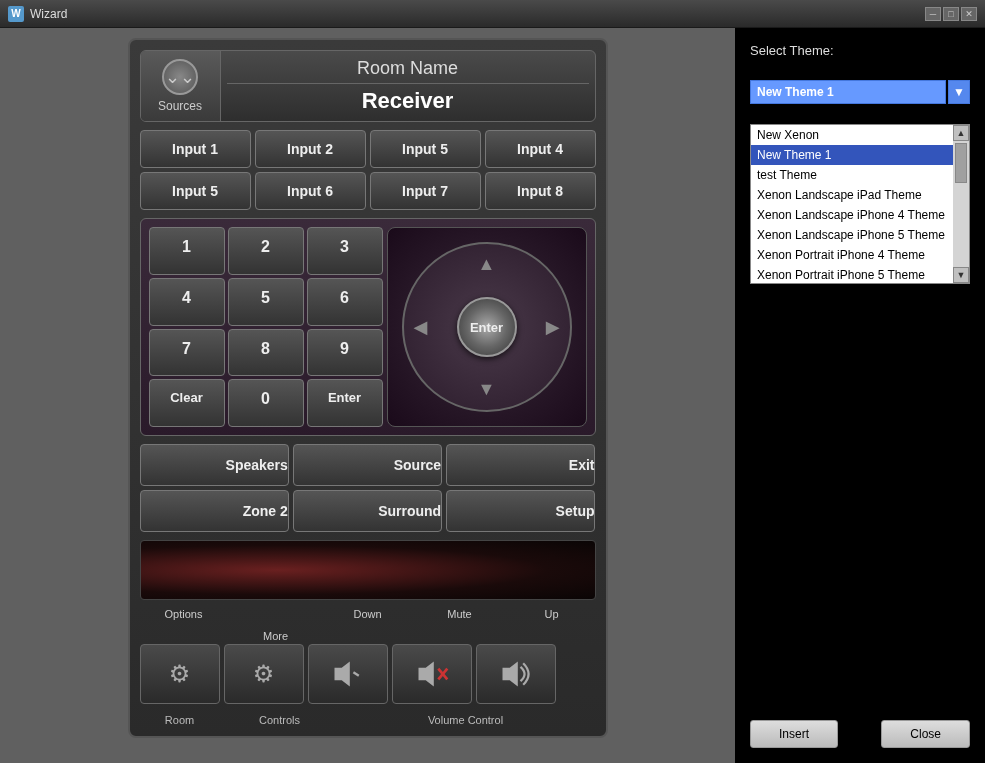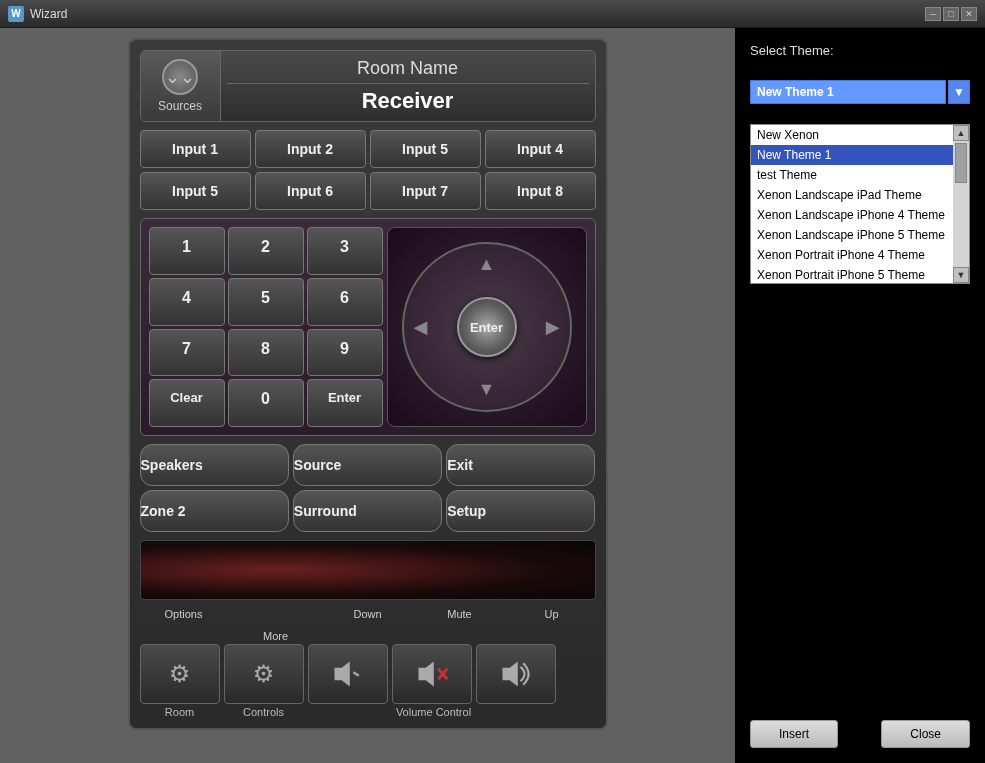--- a/index.html
+++ b/index.html
@@ -222,26 +222,26 @@
     
     .action-buttons {
       display: grid;
       grid-template-columns: repeat(3, 1fr);
       gap: 4px;
       margin-bottom: 8px;
     }
     .action-btn {
       background: linear-gradient(180deg, #555 0%, #333 100%);
       border: 1px solid #777;
-      border-radius: 12px;
+      border-radius: 4px;
       color: #eee;
       font-size: 14px;
       font-weight: bold;
       padding: 12px 0;
-      text-align: left;
+      text-align: right;
       cursor: pointer;
     }
 
     
     .dark-area {
       background: radial-gradient(ellipse at 30% 50%, #6a2020 0%, #1a0a0a 60%, #0a0505 100%);
       border: 1px solid #444;
       border-radius: 4px;
       height: 60px;
       margin-bottom: 8px;
@@ -478,21 +478,21 @@
           </div>
 
           <div class="bottom-btn">
             <svg viewBox="0 0 40 40">
               <polygon points="5,13 5,27 13,27 22,34 22,6 13,13" fill="#aaa"></polygon>
               <path d="M25 12 Q34 20 25 28" stroke="#aaa" stroke-width="2.5" fill="none"></path>
               <path d="M28 8 Q40 20 28 32" stroke="#aaa" stroke-width="2.5" fill="none"></path>
             </svg>
           </div>
         </div>
-        <div style="display:flex;gap:4px;margin-top:2px;">
+        <div style="display:flex;gap:20px;margin-top:10px;">
           <div style="width:80px;text-align:center;color:#bbb;font-size:11px;">Room</div>
           <div style="width:80px;text-align:center;color:#bbb;font-size:11px;">Controls</div>
           <div style="width:252px;text-align:center;color:#bbb;font-size:11px;">Volume Control</div>
         </div>
       </div>
 
     </div>
   </div>
 
   <div class="right-panel">

